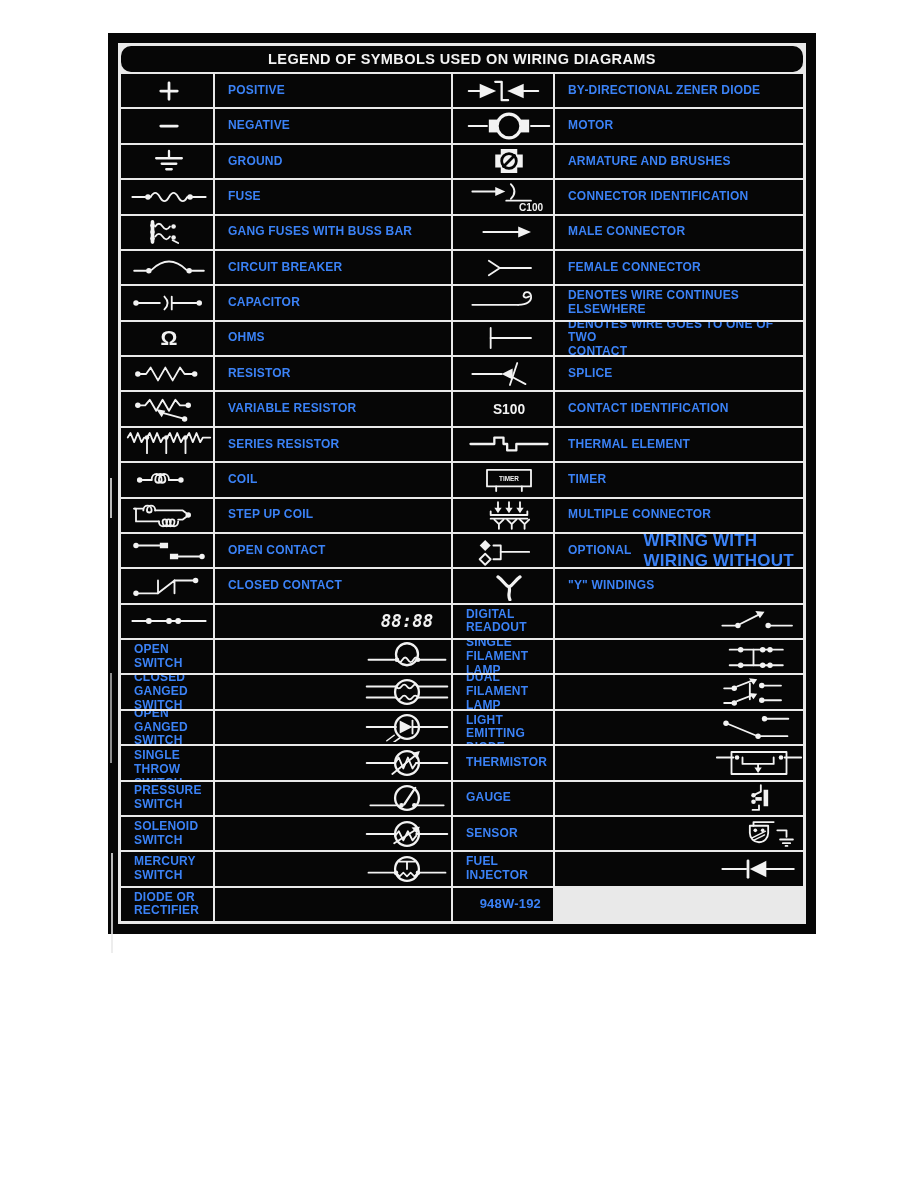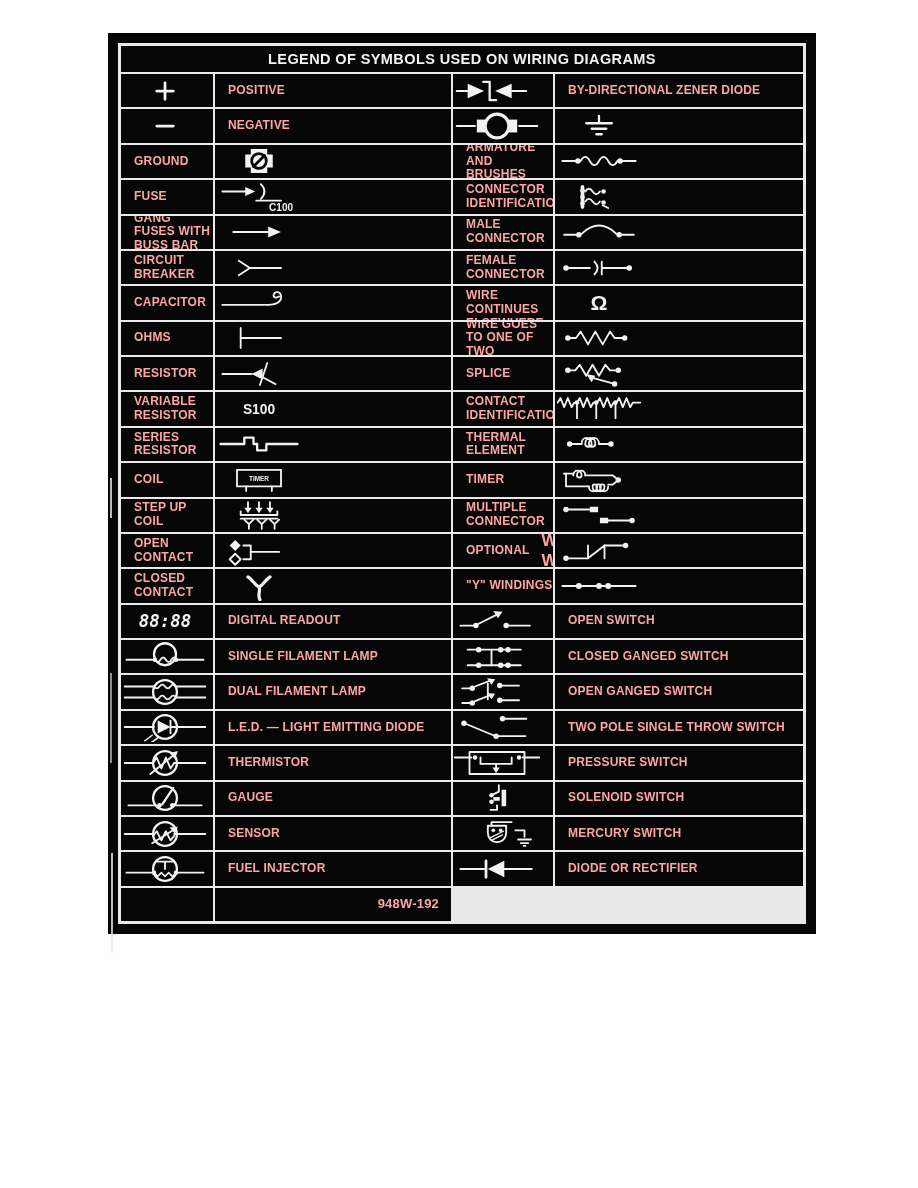--- a/index.html
+++ b/index.html
@@ -6,24 +6,24 @@
   body{width:918px;height:1188px;background:#ffffff;position:relative;
        font-family:"Liberation Sans",sans-serif;}
   .frame{position:absolute;left:108px;top:33px;width:708px;height:901px;
          background:#060606;box-sizing:border-box;padding:10px;}
   .grid{width:100%;height:100%;box-sizing:border-box;background:#e9e9e9;
         display:grid;grid-template-columns:92px 236px 100px 1fr;
         grid-template-rows:26px repeat(24,1fr);gap:2px;padding:3px;}
   .cell{background:#060606;display:flex;align-items:center;overflow:hidden;}
   .title-cell{grid-column:1 / span 4;justify-content:center;
         color:#f2f2f2;font-weight:bold;font-size:14.5px;letter-spacing:.4px;
-        transform:none;}
-  .sym{justify-content:flex-start;}
+        transform:none;border-radius:10px;}
+  .sym{justify-content:flex-end;}
   .sym svg{display:block;width:88px;height:30px;}
-  .lab{color:#fca5a5;font-weight:bold;font-size:12px;letter-spacing:.2px;
+  .lab{color:#3b82f6;font-weight:bold;font-size:12px;letter-spacing:.2px;
        padding-left:13px;line-height:1.15;white-space:pre-line;}
   .lab.align-right{justify-content:flex-end;padding-right:12px;padding-left:0;
        font-size:13px;}
   .opt-wrap{display:flex;align-items:center;gap:12px;}
   .opt-sub div{font-size:17px;}
   svg .d{fill:#f2f2f2;stroke:none;}
   svg .t{fill:#f2f2f2;stroke:none;font-weight:bold;
          font-family:"Liberation Sans",sans-serif;}
   svg .seg{font-family:"DejaVu Sans Mono",monospace;font-style:italic;}
   svg .k{stroke:#060606;}
@@ -73,20 +73,21 @@
         <svg viewBox="0 0 96 32">
           <g stroke="#f2f2f2" stroke-width="2" fill="none" stroke-linecap="round" stroke-linejoin="round">
             <path d="M4 16 H24"></path>
             <rect class="d" x="26" y="9" width="9" height="14"></rect>
             <circle cx="48" cy="16" r="13" stroke-width="3.5"></circle>
             <rect class="d" x="61" y="9" width="9" height="14"></rect>
             <path d="M72 16 H92"></path>
           </g>
         </svg>
       </div>
+      <div class="cell lab">MOTOR</div>
       <div class="cell sym">
         <svg viewBox="0 0 96 32">
           <g stroke="#f2f2f2" stroke-width="2" fill="none" stroke-linecap="round" stroke-linejoin="round">
             <path d="M48 5 V13 M34 13 H62 M40 19 H56 M45 25 H51" stroke-width="2.5"></path>
           </g>
         </svg>
       </div>
       <div class="cell lab">GROUND</div>
       <div class="cell sym">
         <svg viewBox="0 0 96 32">

